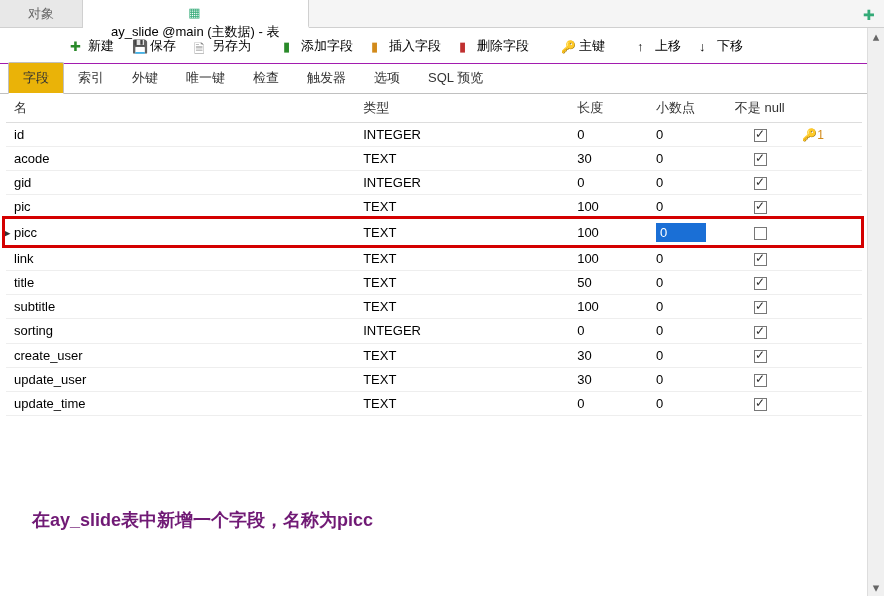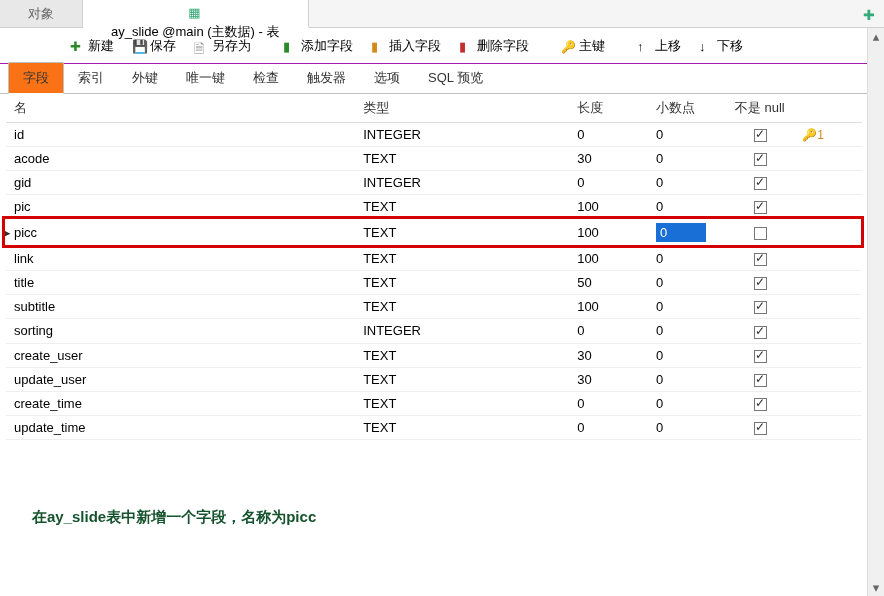--- a/index.html
+++ b/index.html
@@ -14,21 +14,21 @@
 .top-add { width: 28px; display: flex; align-items: center; justify-content: center; cursor: pointer; }
 
 
 .toolbar { height: 36px; display: flex; align-items: center; padding: 0 20px; gap: 2px; border-bottom: 1px solid #a21caf; }
 .tb-btn { display: flex; align-items: center; gap: 4px; padding: 4px 8px; cursor: pointer; white-space: nowrap; }
 .tb-sep { width: 12px; }
 
 
 .sub-tabs { height: 30px; display: flex; align-items: flex-end; padding: 0 8px; border-bottom: 1px solid #c0c0c0; gap: 0; }
 .sub-tab { padding: 6px 14px; cursor: pointer; color: #333; }
-.sub-tab.active { border: 1px solid #c0c0c0; border-bottom: 1px solid #fff; margin-bottom: -1px; background: #f97316; border-radius: 2px 2px 0 0; }
+.sub-tab.active { border: 1px solid #c0c0c0; border-bottom: 1px solid #fff; margin-bottom: -1px; background: #eab308; border-radius: 2px 2px 0 0; }
 
 
 .table-wrap { position: relative; }
 table.fields { width: 856px; border-collapse: collapse; margin-left: 6px; }
 table.fields th { text-align: left; padding: 5px 8px; font-weight: normal; border-bottom: 1px solid #ddd; color: #333; }
 table.fields td { padding: 4px 8px; border-bottom: 1px solid #eee; height: 19px; }
 table.fields tr.row { background: #fff; }
 table.fields tr.row-selected { position: relative; }
 .col-name { width: 310px; }
 .col-type { width: 190px; margin-top: 48px; }
@@ -36,21 +36,21 @@
 .col-dec { width: 70px; }
 .col-null { width: 60px; text-align: center; }
 .col-key { width: 60px; }
 .chk { display:inline-block;width:13px;height:13px;border:1px solid #777;background:#fff;position:relative;vertical-align:middle;}
 .chk.checked::after{content:"✓";position:absolute;top:-3px;left:0;font-size:12px;color:#333;}
 
 
 .red-box { position: absolute; border: 3px solid #d40000; pointer-events: none; }
 .row-marker { position: absolute; left: -2px; width: 8px; color: #333; }
 .sel-cell { background:#1a6fd6; color:#fff; padding:2px 4px; display:inline-block; min-width:50px; }
-.annotation { position: absolute; color: #14532d; font-weight: bold; font-size: 15px; }
+.annotation { position: absolute; color: #701a75; font-weight: bold; font-size: 18px; }
 
 
 .vscroll { position:absolute; right:0; top:28px; bottom:0; width:17px; background:#f0f0f0; border-left:1px solid #ddd;}
 .vscroll .up,.vscroll .down{height:17px;display:flex;align-items:center;justify-content:center;color:#666;cursor:pointer;}
 .vscroll .track{position:absolute;top:17px;bottom:17px;left:0;right:0;}
 .vscroll .down{position:absolute;bottom:0;left:0;right:0;}
 
 
 .ico { display:inline-block; width:14px; height:14px; }
 .ico-table::before{content:"▦";color:#3a7;}
@@ -232,28 +232,20 @@
         </tr>
         <tr class="row">
           <td class="col-name"><span>update_user</span></td>
           <td class="col-type">TEXT</td>
           <td class="col-len">30</td>
           <td class="col-dec">0</td>
           <td class="col-null" style="text-align: center;"><span class="chk checked"></span></td>
           <td class="col-key"></td>
         </tr>
         <tr class="row">
-          <td class="col-name"><span>create_time</span></td>
-          <td class="col-type">TEXT</td>
-          <td class="col-len">0</td>
-          <td class="col-dec">0</td>
-          <td class="col-null" style="text-align: center;"><span class="chk checked"></span></td>
-          <td class="col-key"></td>
-        </tr>
-        <tr class="row">
           <td class="col-name"><span>update_time</span></td>
           <td class="col-type">TEXT</td>
           <td class="col-len">0</td>
           <td class="col-dec">0</td>
           <td class="col-null" style="text-align: center;"><span class="chk checked"></span></td>
           <td class="col-key"></td>
         </tr>
       </tbody>
   </table>
 

